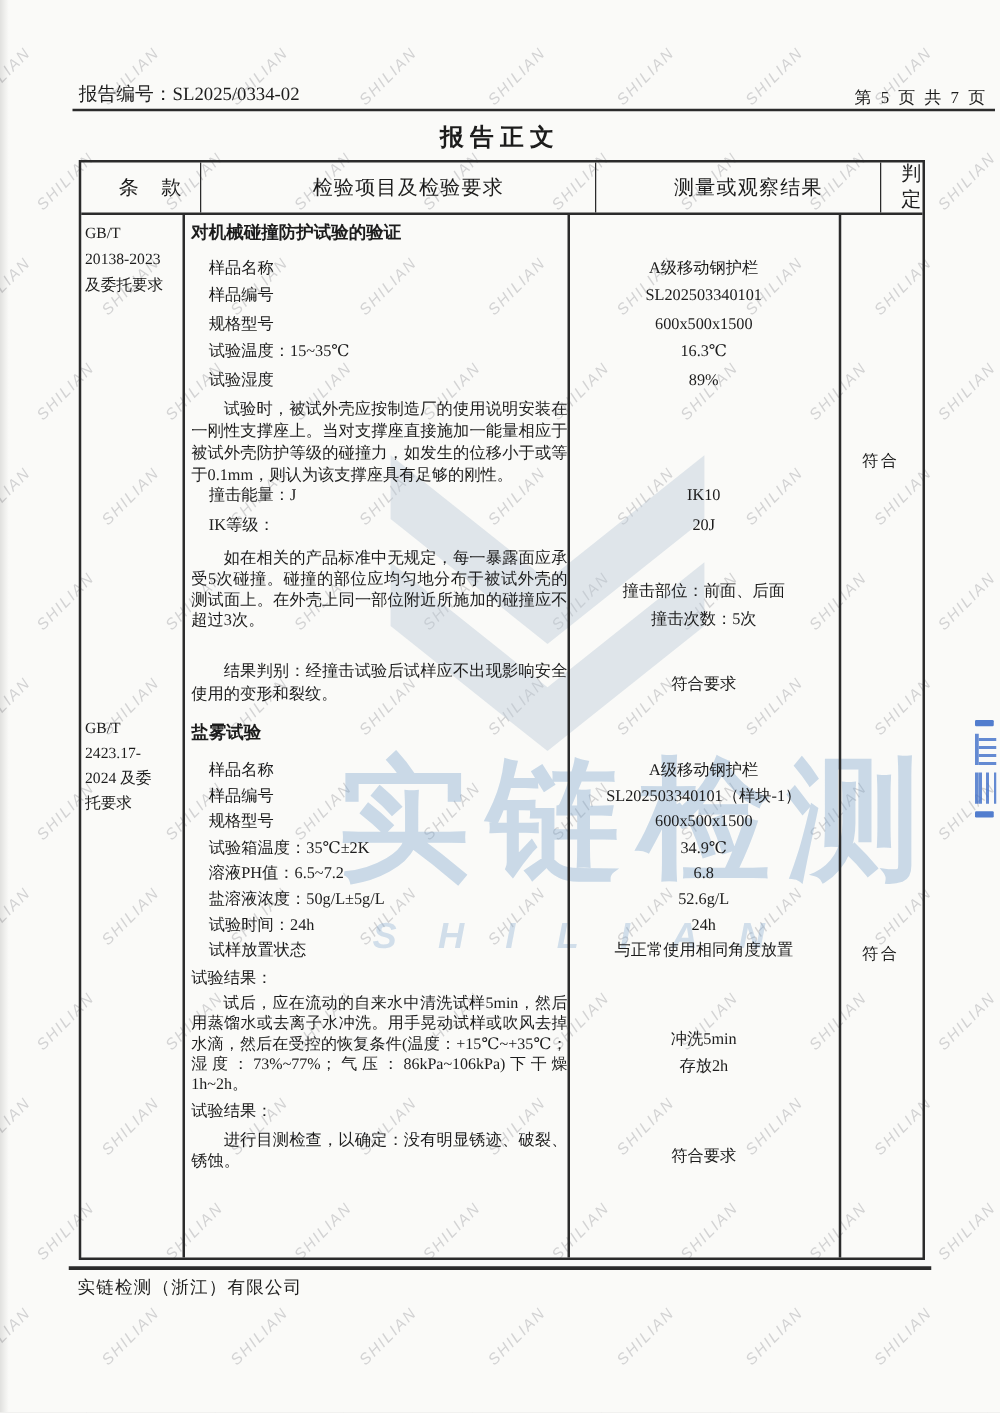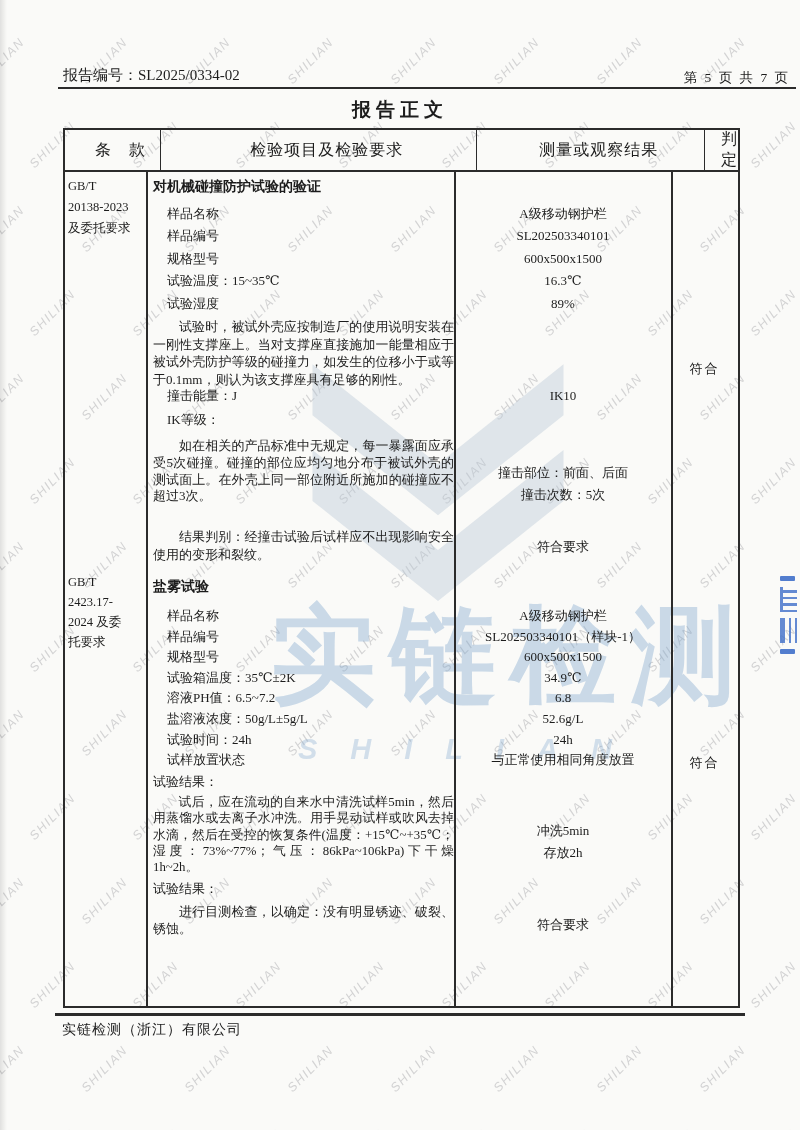--- a/index.html
+++ b/index.html
@@ -280,20 +280,21 @@
 
       <div class="blk vals" style="top:31px; line-height:22.4px">
         <div>A级移动钢护栏</div>
         <div>SL202503340101</div>
         <div>600x500x1500</div>
         <div>16.3℃</div>
         <div>89%</div>
       </div>
       <div class="blk vals" style="top:212px; line-height:24px">
         <div>IK10</div>
+        <div>20J</div>
       </div>
       <div class="blk vals" style="top:290px; line-height:22px">
         <div>撞击部位：前面、后面</div>
         <div>撞击次数：5次</div>
       </div>
       <div class="blk vals" style="top:366px">符合要求</div>
 
       <div class="blk verdict" style="top:188px">符合</div>
 
       <div class="blk sec-heading" style="top:406px">盐雾试验</div>

